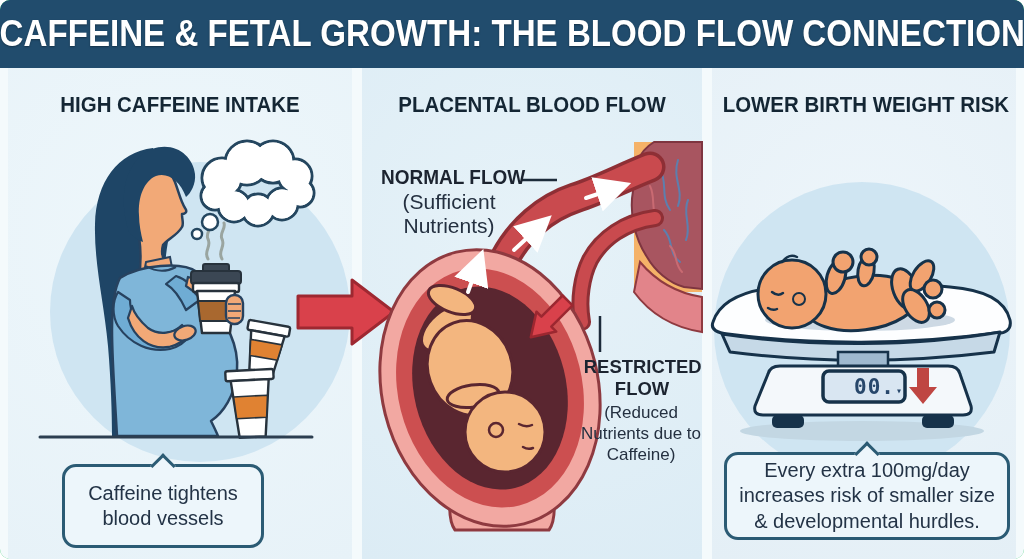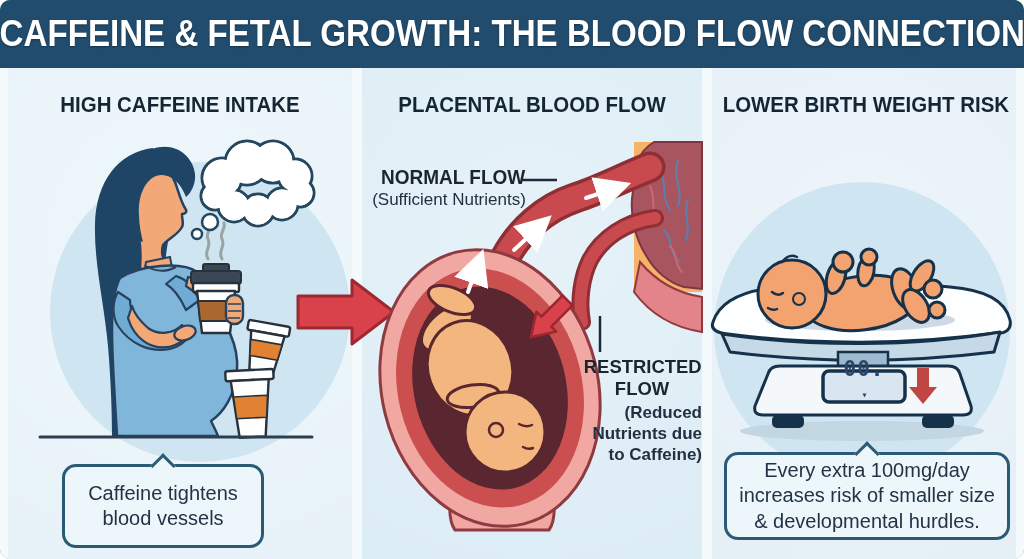--- a/index.html
+++ b/index.html
@@ -32,23 +32,23 @@
   }
   .h-left{left:8px;top:92px;width:344px;}
   .h-mid{left:362px;top:92px;width:340px;}
   .h-right{left:712px;top:92px;width:304px;}
   .bubble-text{
     left:198px;top:167px;width:116px;text-align:center;
     font-weight:bold;font-size:14px;line-height:1.25;color:#16293e;
   }
   .flow-label{font-weight:bold;color:#1c2430;text-align:center;}
   .normal-label{left:381px;top:166px;width:138px;font-size:20px;transform:scaleX(.95);transform-origin:left center;white-space:nowrap;}
-  .normal-sub{left:364px;top:190px;width:170px;font-size:17px;color:#243040;text-align:center;}
+  .normal-sub{left:364px;top:190px;width:170px;font-size:21px;color:#243040;text-align:center;}
   .restricted-label{left:582px;top:356px;width:120px;font-size:19px;line-height:1.18;transform:scaleX(.97);}
-  .restricted-sub{left:580px;top:402px;width:122px;font-size:17px;line-height:1.24;color:#243040;text-align:right;font-weight:bold;}
+  .restricted-sub{left:580px;top:402px;width:122px;font-size:17px;line-height:1.24;color:#243040;text-align:center;}
   .caption-box{
     background:var(--caption-bg,#edf6fb);
     border:3px solid var(--caption-border,#2b5b74);
     border-radius:14px;box-sizing:border-box;
     display:flex;align-items:center;justify-content:center;
   }
   .caption-left{left:62px;top:464px;width:202px;height:84px;}
   .caption-right{left:724px;top:452px;width:286px;height:88px;}
   .caption-text{
     font-size:20px;line-height:1.27;color:#233346;text-align:center;padding:2px 8px;
@@ -57,21 +57,21 @@
     position:absolute;top:-10px;left:calc(50% - 9px);width:15px;height:15px;
     background:var(--caption-bg,#edf6fb);
     border-left:3px solid var(--caption-border,#2b5b74);
     border-top:3px solid var(--caption-border,#2b5b74);
     transform:rotate(45deg);
   }
   .scale-display-text{
     left:826px;top:373px;width:76px;height:27px;
     display:flex;align-items:center;justify-content:flex-end;
     font-family:"DejaVu Sans Mono",monospace;font-weight:bold;
-    font-size:21px;color:#27476b;letter-spacing:1px;flex-direction:column;
+    font-size:21px;color:#27476b;letter-spacing:1px;
   }
   .scale-display-text .marker{font-size:10px;margin:8px 0 0 1px;letter-spacing:0;}
 </style>
 </head>
 <body>
 
 <div class="stage">
 
   <div class="title-bar">
     <div class="title">CAFFEINE &amp; FETAL GROWTH: THE BLOOD FLOW CONNECTION</div>

